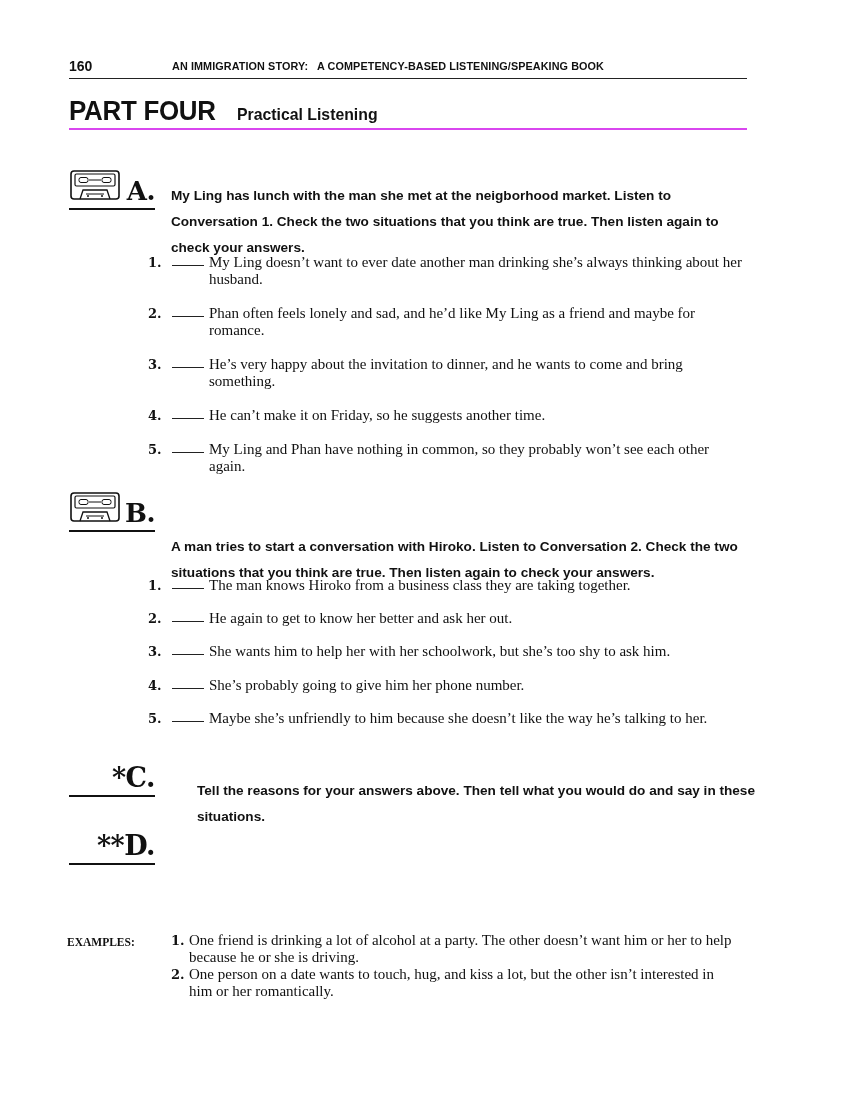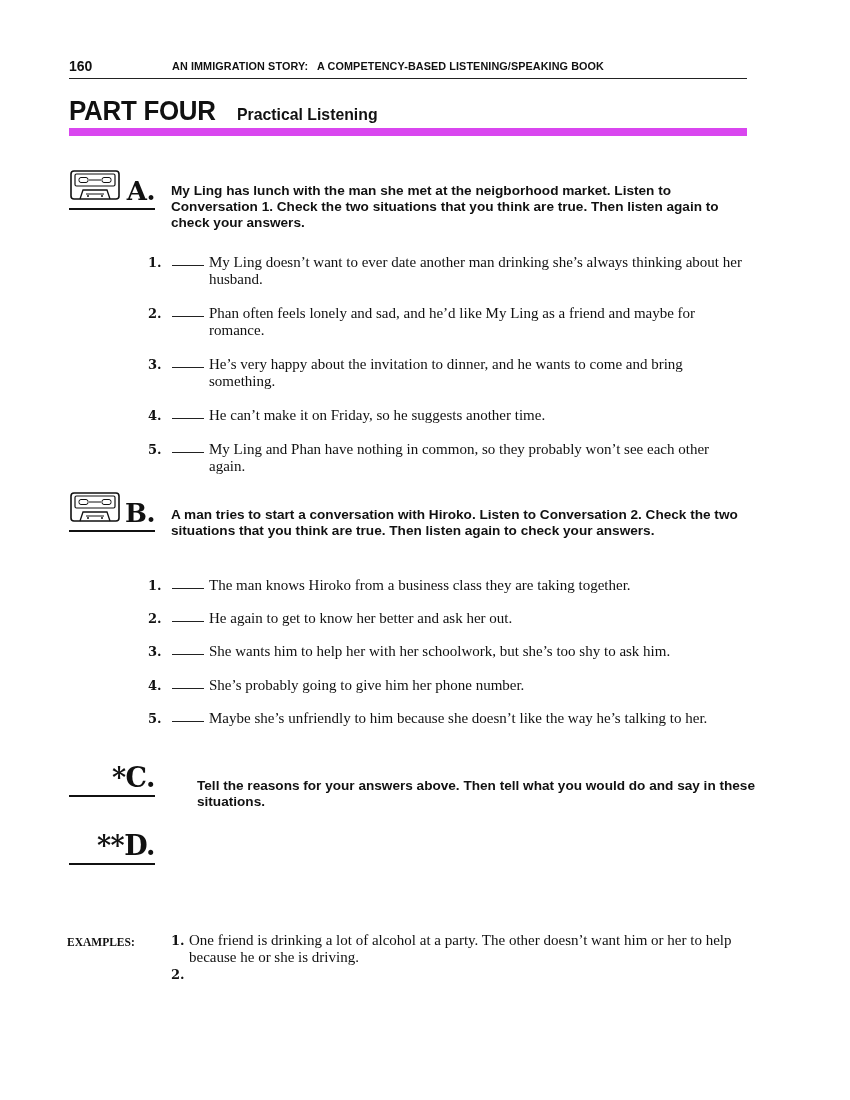--- a/index.html
+++ b/index.html
@@ -3,34 +3,34 @@
 <meta charset="utf-8">
 <style>
   html, body { margin: 0; padding: 0; background: #ffffff; }
   body { width: 850px; height: 1100px; position: relative; overflow: hidden; color: #111; }
   .page { position: absolute; left: 0; top: 0; width: 850px; height: 1100px; }
 
   .running-head { position: absolute; left: 69px; top: 58px; width: 678px; height: 20px; border-bottom: 1px solid #222; }
   .page-num { position: absolute; left: 0; top: 0; font-family: "Liberation Sans", sans-serif; font-weight: bold; font-size: 14px; }
   .book-title { position: absolute; left: 103px; top: 2px; font-family: "Liberation Sans", sans-serif; font-weight: bold; font-size: 11.5px; letter-spacing: 0.1px; transform: scaleX(0.94); transform-origin: left; }
 
-  .part-title { position: absolute; left: 69px; top: 98px; width: 678px; height: 30px; border-bottom: 8px solid #d946ef; }
+  .part-title { position: absolute; left: 69px; top: 98px; width: 678px; height: 30px; border-bottom: 2px solid #d946ef; }
   .part-big { font-family: "Liberation Sans", sans-serif; font-weight: bold; font-size: 27px; letter-spacing: -0.3px; position: absolute; left: 0; top: -2px; transform: scaleX(0.96); transform-origin: left; }
   .part-small { font-family: "Liberation Sans", sans-serif; font-weight: bold; font-size: 17px; position: absolute; left: 168px; top: 7px; transform: scaleX(0.93); transform-origin: left; }
 
   .topics { position: absolute; left: 69px; top: 131px; font-family: "Liberation Sans", sans-serif; font-size: 14.5px; display: flex; align-items: center; }
   .bullet { display: inline-block; width: 7px; height: 7px; border-radius: 50%; background: #111; margin: 0 7px 0 1px; }
   .topic { margin-right: 10px; }
 
   .sec-head { position: absolute; left: 69px; width: 86px; height: 42px; border-bottom: 2px solid #111; }
   .cassette { position: absolute; left: 1px; top: 4px; width: 50px; height: 30px; }
   .sec-letter { position: absolute; right: 0; bottom: 2px; font-family: "DejaVu Serif", serif; font-weight: bold; font-size: 26px; letter-spacing: -0.5px; }
   .sec-letter.star { font-size: 27px; }
 
-  .instr { position: absolute; left: 171px; width: 580px; font-family: "Liberation Sans", sans-serif; font-weight: bold; font-size: 13.6px; line-height: 16px; }
+  .instr { position: absolute; left: 171px; width: 580px; font-family: "Liberation Sans", sans-serif; font-weight: bold; font-size: 13.6px; line-height: 26px; }
 
   .items { position: absolute; left: 148px; width: 600px; font-family: "Liberation Serif", serif; font-size: 15px; line-height: 17px; }
   .item { position: absolute; left: 0; width: 600px; }
   .item-num { position: absolute; left: 0; top: 0; font-weight: bold; font-family: "DejaVu Serif", serif; font-size: 13px; }
   .blank { position: absolute; left: 24px; top: 11px; width: 32px; height: 1px; background: #222; }
   .item-text { position: absolute; left: 61px; top: 0; width: 535px; }
 
   .examples-label { position: absolute; left: 67px; top: 936px; font-family: Liberation Serif, serif; font-weight: bold; font-size: 11.5px; }
   .ex-list { position: absolute; left: 171px; top: 932px; width: 570px; font-family: "Liberation Serif", serif; font-size: 15px; line-height: 17px; }
   .ex-item { position: relative; padding-left: 18px; }
@@ -103,21 +103,21 @@
       <rect x="9" y="7.5" width="9" height="5" rx="2" fill="none" stroke="#111" stroke-width="1"></rect>
       <rect x="32" y="7.5" width="9" height="5" rx="2" fill="none" stroke="#111" stroke-width="1"></rect>
       <line x1="19" y1="10" x2="31" y2="10" stroke="#111" stroke-width="1"></line>
       <path d="M10 29 L13 20 L37 20 L40 29" fill="none" stroke="#111" stroke-width="1.3"></path>
       <line x1="16" y1="24" x2="34" y2="24" stroke="#111" stroke-width="1"></line>
       <circle cx="18" cy="26" r="1" fill="#111"></circle>
         <circle cx="32" cy="26" r="1" fill="#111"></circle>
     </svg>
     <span class="sec-letter">B.</span>
   </div>
-  <div class="instr" style="top:507px;">A man tries to start a conversation with Hiroko. Listen to Conversation 2. Check the two situations that you think are true. Then listen again to check your answers.</div>
+  <div class="instr" style="top:534px;">A man tries to start a conversation with Hiroko. Listen to Conversation 2. Check the two situations that you think are true. Then listen again to check your answers.</div>
 
   <div class="items" style="top:577px;">
     <div class="item" style="top:0px;">
       <span class="item-num">1.</span>
       <span class="blank"></span>
       <span class="item-text">The man knows Hiroko from a business class they are taking together.</span>
     </div>
     <div class="item" style="top:33px;">
       <span class="item-num">2.</span>
       <span class="blank"></span>
@@ -150,16 +150,17 @@
   </div>
 
   <div class="examples-label">EXAMPLES:</div>
   <div class="ex-list">
     <div class="ex-item">
       <span class="ex-num">1.</span>
       <span>One friend is drinking a lot of alcohol at a party. The other doesn’t want him or her to help because he or she is driving.</span>
     </div>
     <div class="ex-item">
       <span class="ex-num">2.</span>
+      <span>One person on a date wants to touch, hug, and kiss a lot, but the other isn’t interested in him or her romantically.</span>
     </div>
   </div>
 
 </div>
 
 </body></html>

